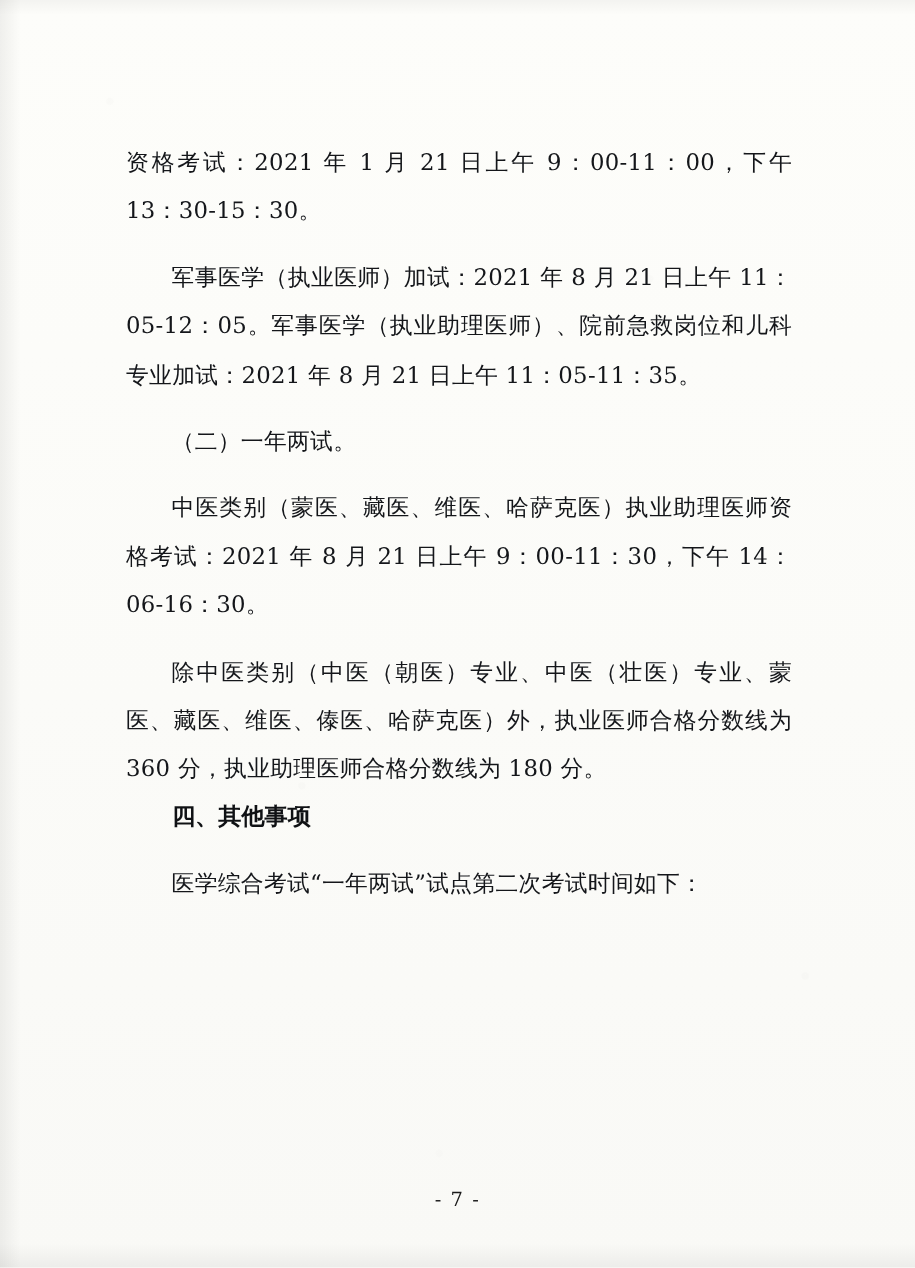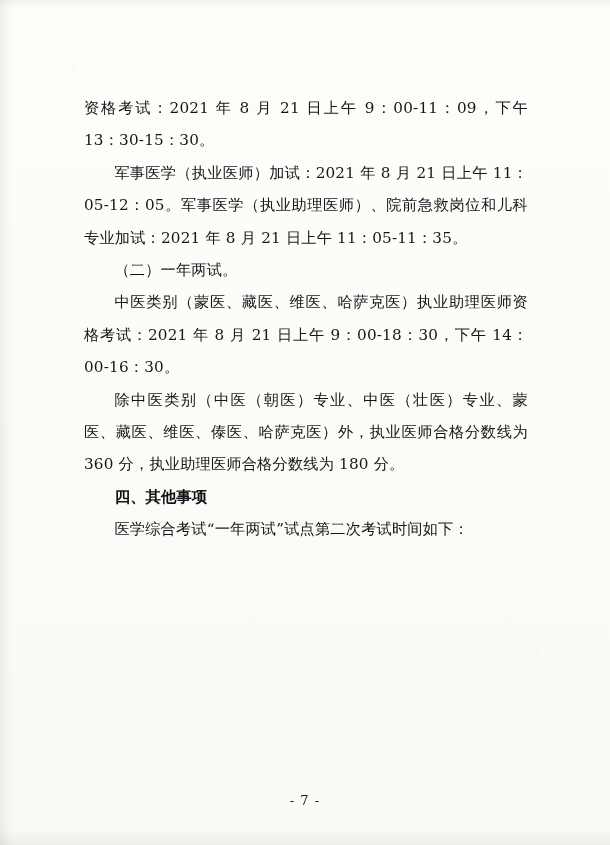--- a/index.html
+++ b/index.html
@@ -44,20 +44,21 @@
     font-size: 15.2px;
     line-height: 32.4px;
     text-align: justify;
     text-justify: inter-ideograph;
     margin: 0 0 0 0;
     letter-spacing: 0.2px;
     color: #14161a;
   }
   .para.indent {
     text-indent: 2em;
+    margin-top: 12px;
   }
   .heading {
     font-size: 15.4px;
     line-height: 32.4px;
     font-weight: bold;
     text-indent: 2em;
     margin: 0;
     color: #0f1114;
     font-family: Liberation Sans, sans-serif;
   }
@@ -96,23 +97,23 @@
 </head>
 <body>
 
 <div class="page">
   <div class="paper-texture"></div>
   <div class="edge-shadow-left"></div>
   <div class="edge-shadow-top"></div>
   <div class="edge-shadow-bottom"></div>
 
   <div class="content">
-    <p class="para">资格考试：2021 年 8 月 21 日上午 9：00-11：09，下午 13：30-15：30。</p>
+    <p class="para">资格考试：2021 年 1 月 21 日上午 9：00-11：00，下午 13：30-15：30。</p>
     <p class="para indent">军事医学（执业医师）加试：2021 年 8 月 21 日上午 11：05-12：05。军事医学（执业助理医师）、院前急救岗位和儿科专业加试：2021 年 8 月 21 日上午 11：05-11：35。</p>
     <p class="para indent">（二）一年两试。</p>
-    <p class="para indent">中医类别（蒙医、藏医、维医、哈萨克医）执业助理医师资格考试：2021 年 8 月 21 日上午 9：00-18：30，下午 14：00-16：30。</p>
+    <p class="para indent">中医类别（蒙医、藏医、维医、哈萨克医）执业助理医师资格考试：2021 年 8 月 21 日上午 9：00-11：30，下午 14：06-16：30。</p>
     <p class="para indent">除中医类别（中医（朝医）专业、中医（壮医）专业、蒙医、藏医、维医、傣医、哈萨克医）外，执业医师合格分数线为 360 分，执业助理医师合格分数线为 180 分。</p>
     <h2 class="heading">四、其他事项</h2>
     <p class="para indent">医学综合考试“一年两试”试点第二次考试时间如下：</p>
   </div>
 
   <div class="footer">- 7 -</div>
 </div>
 
 </body></html>

